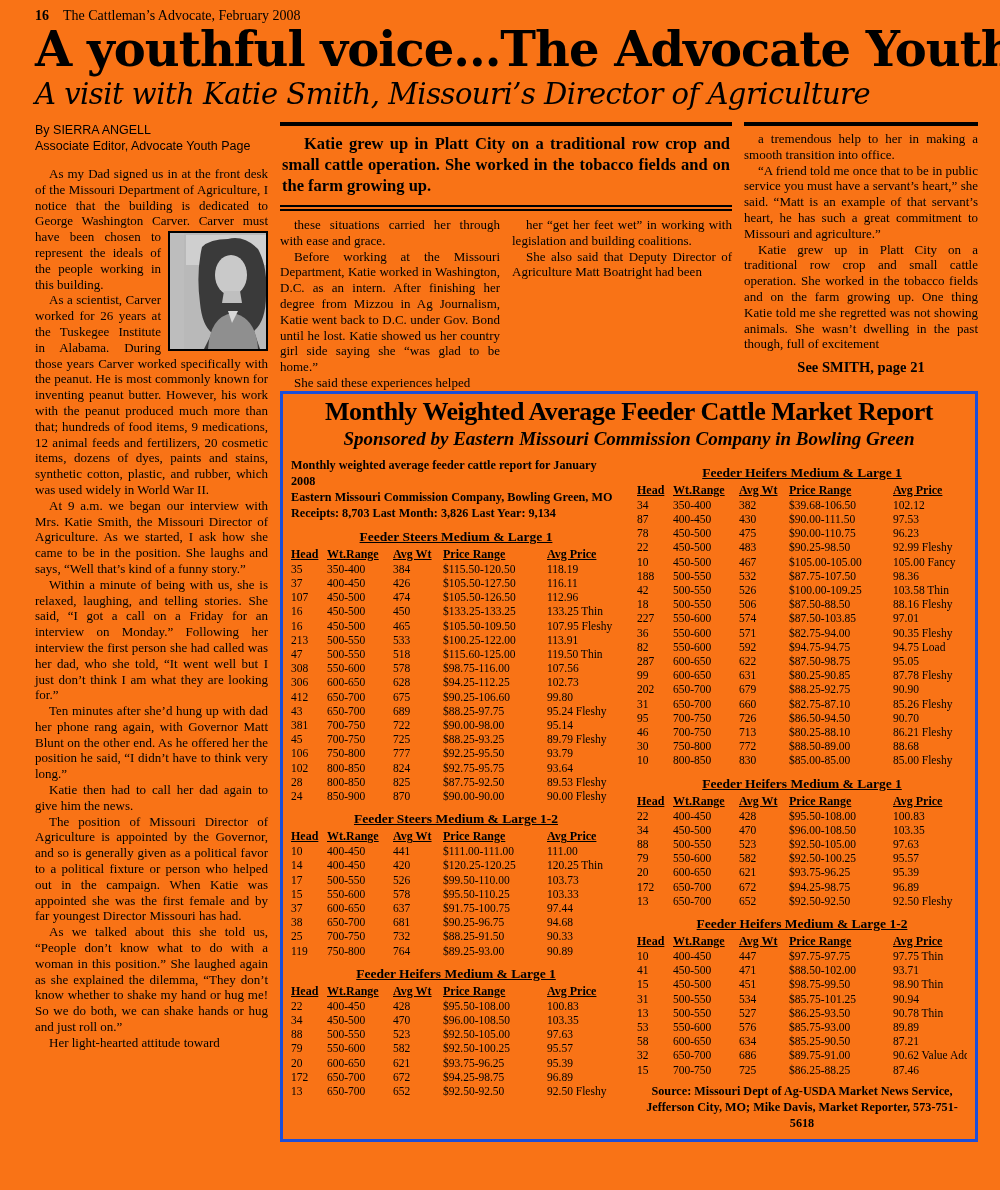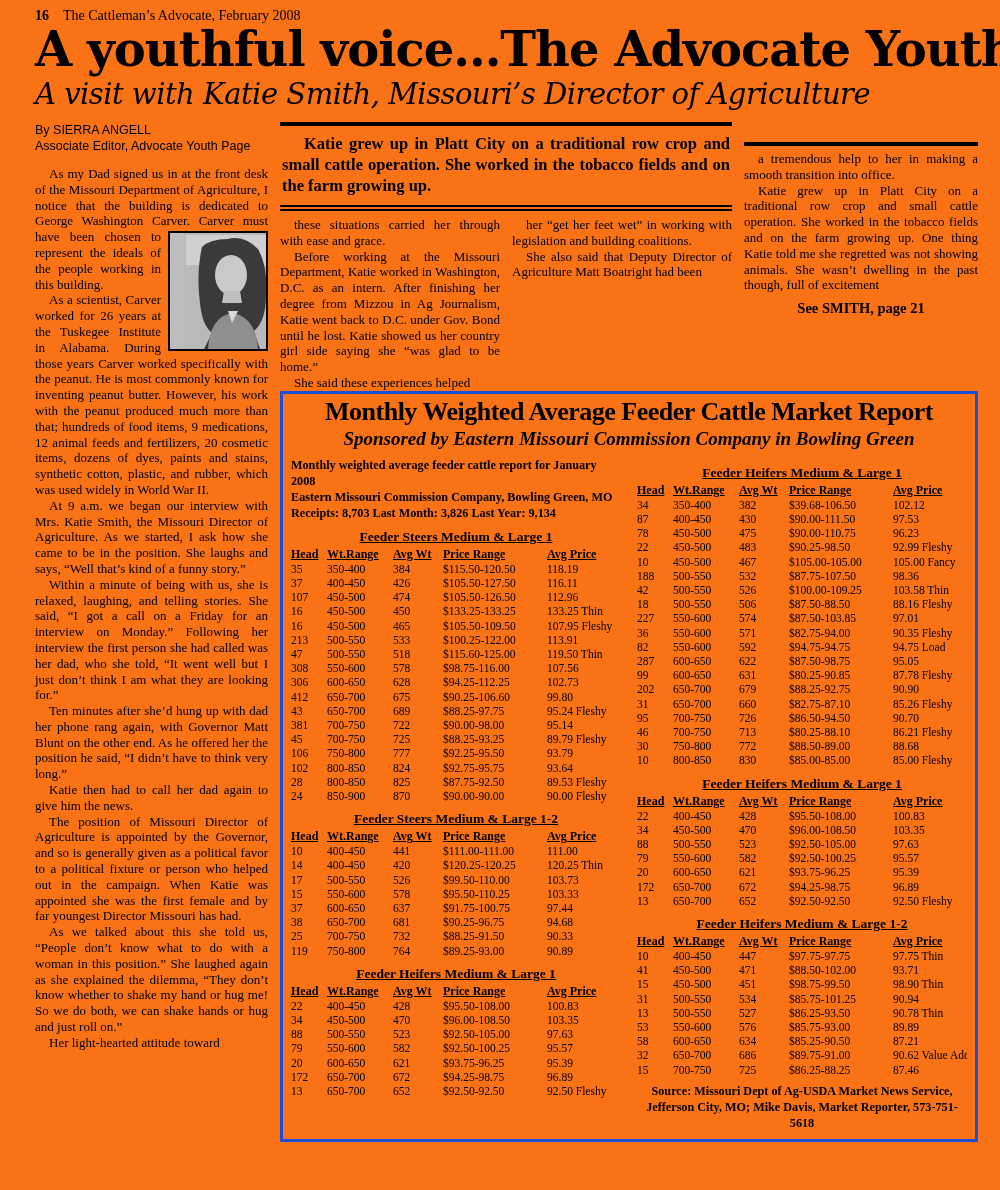--- a/index.html
+++ b/index.html
@@ -17,21 +17,21 @@
   .para{font-size:13px;line-height:15.8px;text-align:justify;margin:0;text-indent:14px;}
   .photo-wrap{float:right;width:96px;height:116px;border:2px solid #000;margin:2px 0 3px 7px;
               background:#bdbdbd;overflow:hidden;}
   .right-region{flex:1;display:flex;flex-direction:column;min-width:0;}
   .top-right{display:flex;gap:12px;}
   .mid{width:452px;flex:none;}
   .pullquote{border-top:4px solid #000;border-bottom:6px double #000;padding:7px 2px 9px 2px;
              font-size:16.5px;font-weight:bold;line-height:21px;text-align:justify;text-indent:22px;}
   .two-cols{display:flex;gap:12px;margin-top:6px;}
   .tcol{width:220px;}
-  .col4{flex:1;border-top:4px solid #000;padding-top:5px;min-width:0;margin-top:20px;}
+  .col4{flex:1;border-top:4px solid #000;padding-top:5px;min-width:0;}
   .jump{font-weight:bold;text-align:center;font-size:14.5px;margin-top:7px;}
   .market-box{border:3px solid #1d4ed8;margin-top:0;padding:3px 8px 8px 8px;}
   .market-title{font-size:26px;line-height:30px;font-weight:bold;text-align:center;letter-spacing:-0.5px;}
   .market-sponsor{font-size:19px;line-height:24px;font-weight:bold;font-style:italic;text-align:center;}
   .market-cols{display:flex;gap:16px;margin-top:6px;}
   .market-col{flex:1;min-width:0;}
   .market-intro{font-size:12.2px;font-weight:bold;line-height:16px;margin-bottom:2px;}
   .msec-title{font-size:13.5px;font-weight:bold;text-decoration:underline;text-align:center;margin:8px 0 2px 0;}
   table.mtable{border-collapse:collapse;width:100%;table-layout:fixed;}
   .mtable th{font-size:12px;font-weight:bold;text-decoration:underline;text-align:left;padding:0;line-height:15px;}
@@ -92,20 +92,21 @@
               </div>
             <div class="tcol" id="col3-paras">
                 <p class="para">her “get her feet wet” in working with legislation and building coalitions.</p>
                 <p class="para">She also said that Deputy Director of Agriculture Matt Boatright had been</p>
               </div>
           </div>
         </div>
         <div class="col4">
           <div id="col4-paras">
               <p class="para">a tremendous help to her in making a smooth transition into office.</p>
+              <p class="para">“A friend told me once that to be in public service you must have a servant’s heart,” she said. “Matt is an example of that servant’s heart, he has such a great commitment to Missouri and agriculture.”</p>
               <p class="para">Katie grew up in Platt City on a traditional row crop and small cattle operation. She worked in the tobacco fields and on the farm growing up. One thing Katie told me she regretted was not showing animals. She wasn’t dwelling in the past though, full of excitement</p>
             </div>
           <div class="jump">See SMITH, page 21</div>
         </div>
       </div>
 
       <div class="market-box">
         <div class="market-title">Monthly Weighted Average Feeder Cattle Market Report</div>
         <div class="market-sponsor">Sponsored by Eastern Missouri Commission Company in Bowling Green</div>
         <div class="market-cols">

